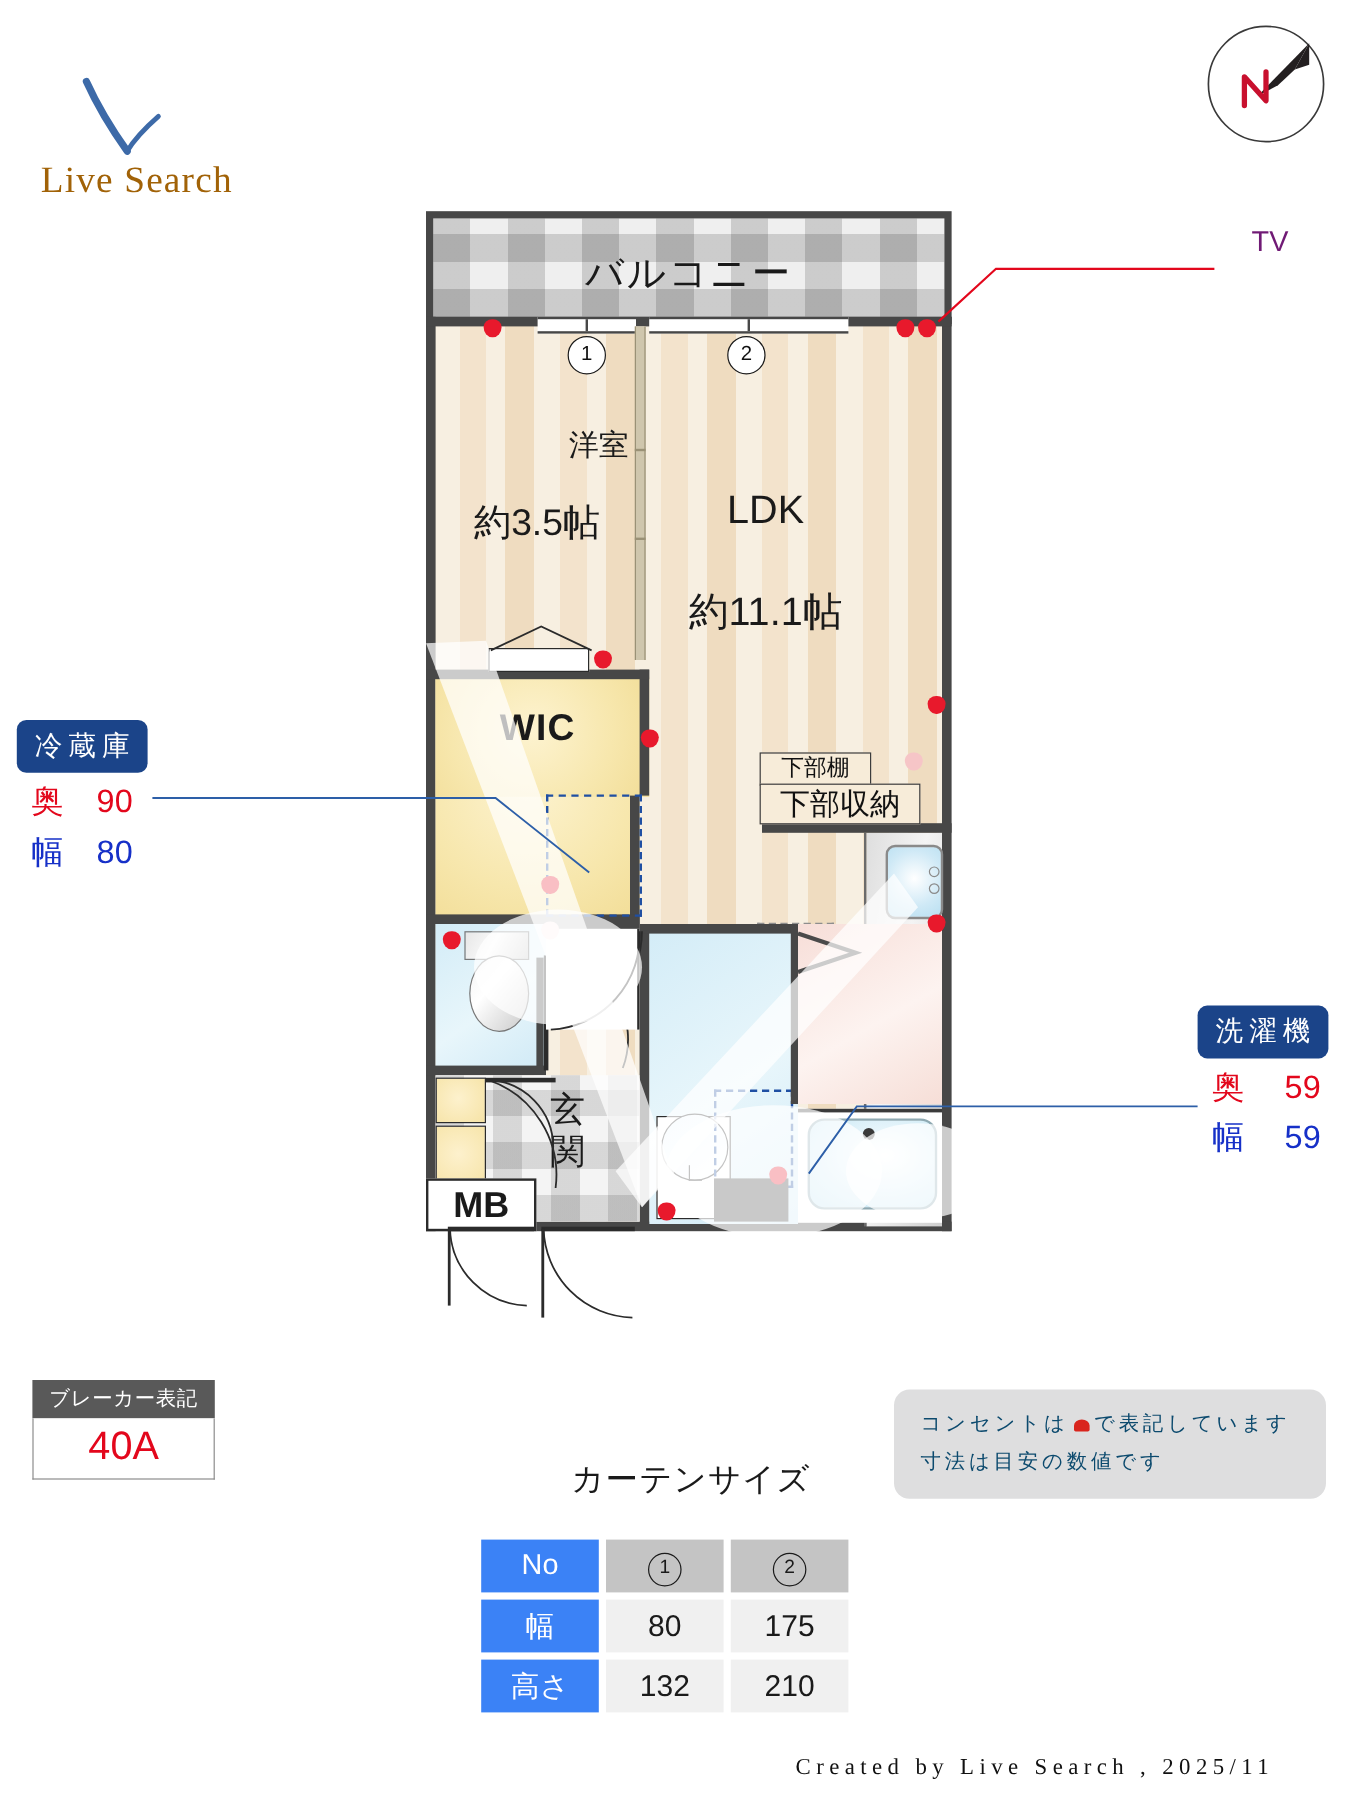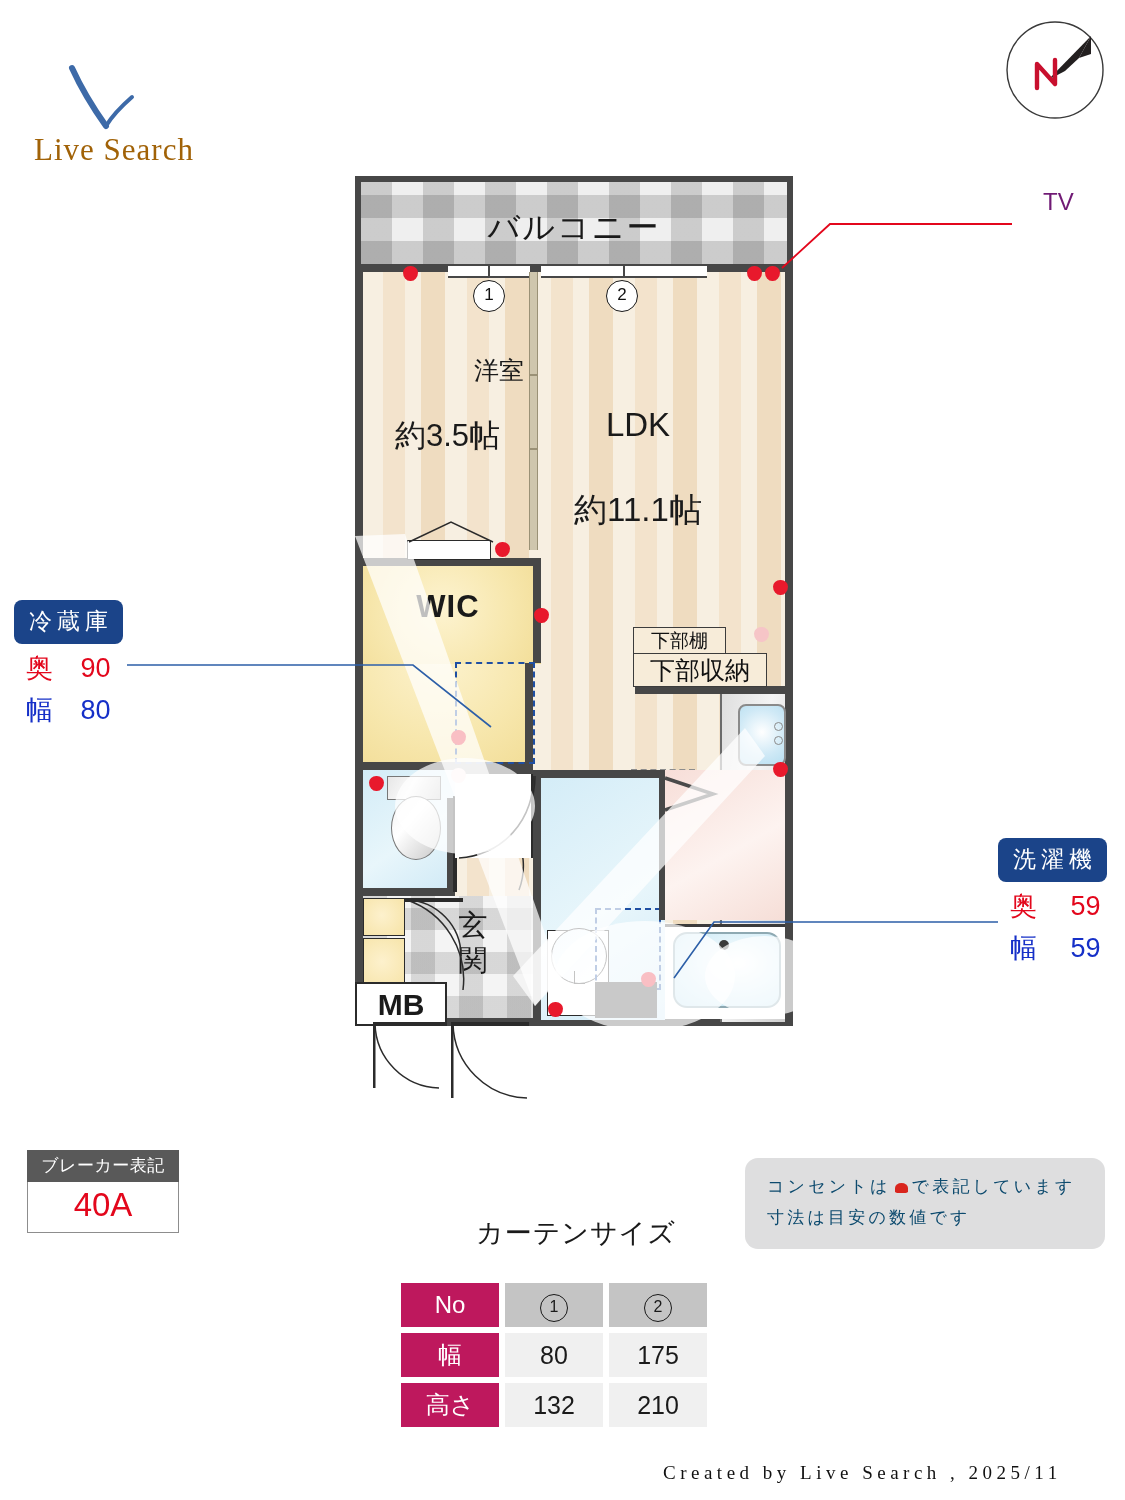--- a/index.html
+++ b/index.html
@@ -126,21 +126,21 @@
   }
 
   
   #curtain-title { left:476px; top:1215px; font-size:27px; color:#1a1a1a; letter-spacing:1px; }
   #curtain-table { left:395px; top:1277px; }
   #curtain-table table { border-collapse:separate; border-spacing:6px; }
   #curtain-table td {
     width:96px; height:42px; text-align:center; vertical-align:middle;
     font-size:25px; color:#1a1a1a;
   }
-  #curtain-table td.hdr { background:#be185d; color:#ffffff; font-size:24px; }
+  #curtain-table td.hdr { background:#3b82f6; color:#ffffff; font-size:24px; }
   #curtain-table td.colhdr { background:#c4c4c4; }
   #curtain-table td.cell { background:#f0f0f0; }
   #curtain-table .circ {
     display:inline-block; width:26px; height:26px; line-height:24px;
     border:1.5px solid #1a1a1a; border-radius:50%; font-size:16px;
   }
 
   
   #footer {
     left:663px; top:1462px; font-family:"Liberation Serif","DejaVu Serif",serif;

